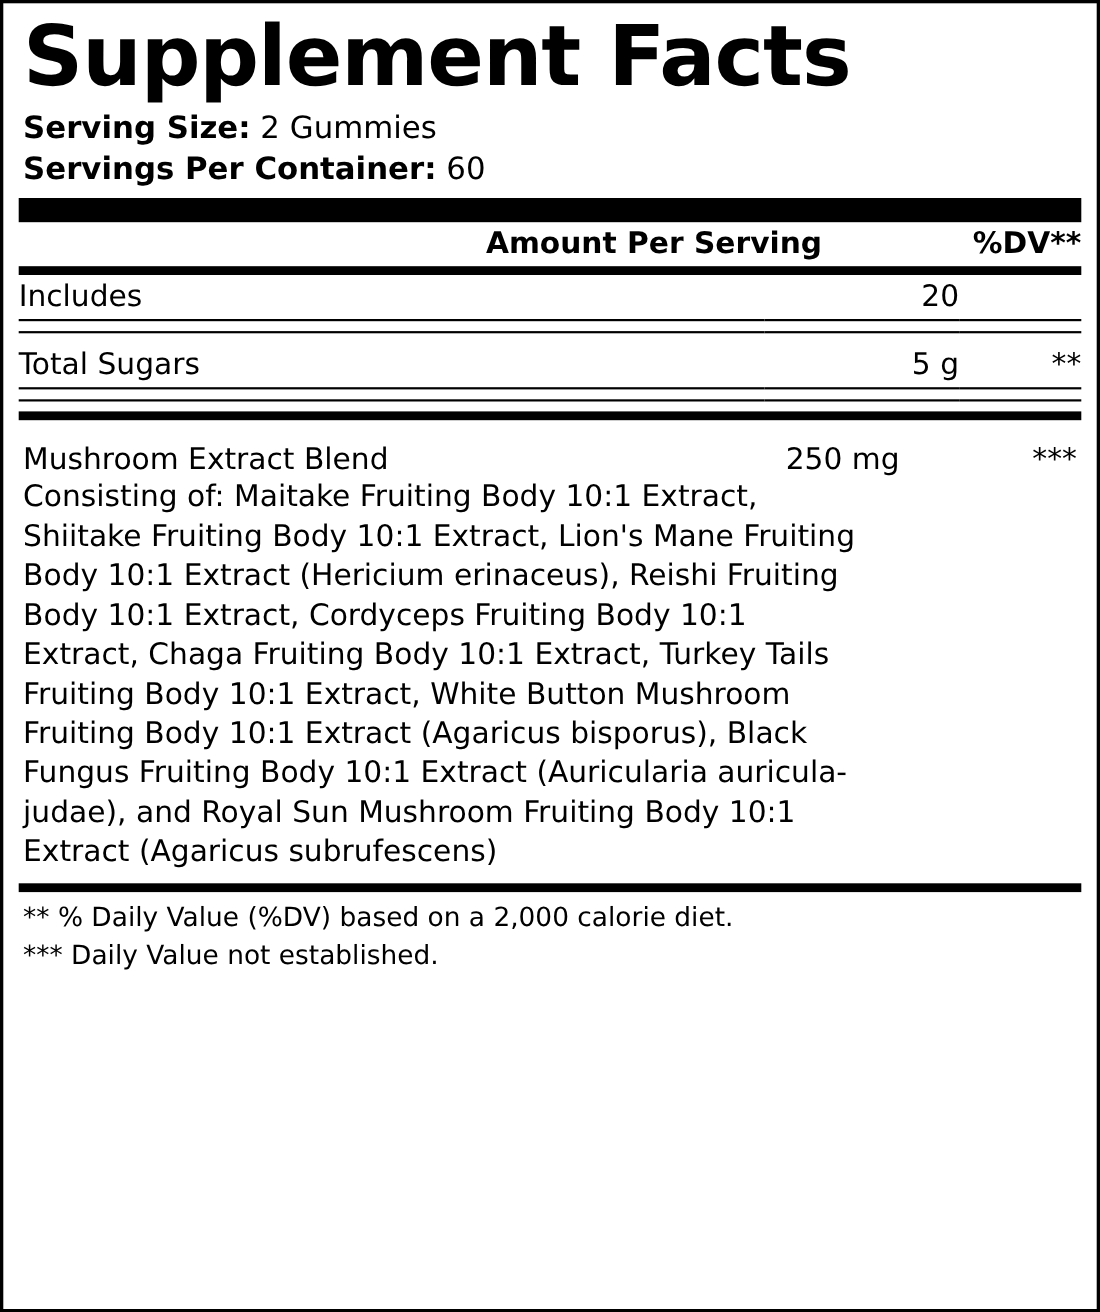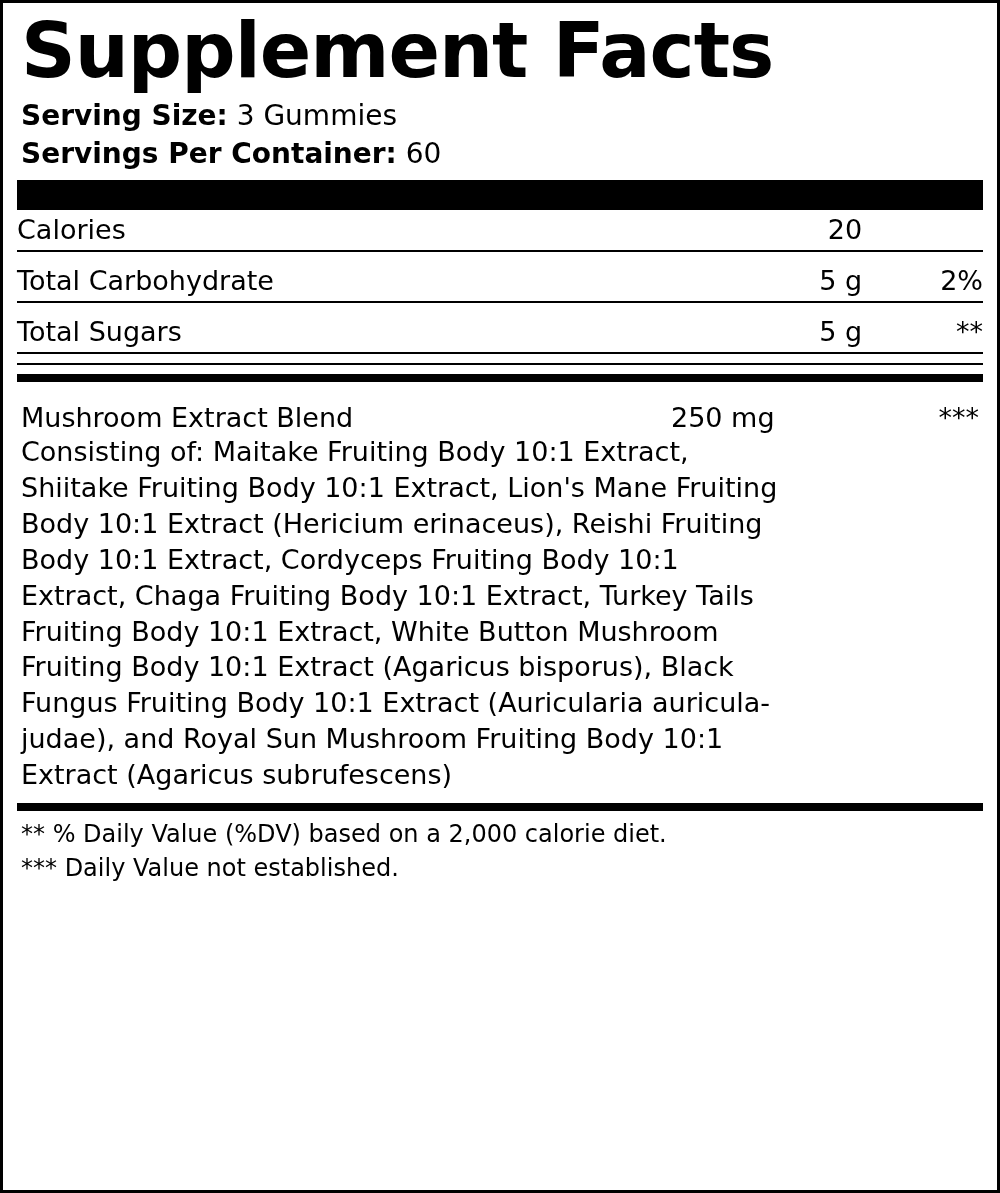--- a/index.html
+++ b/index.html
@@ -81,21 +81,21 @@
 
   .blend-wrap {
     padding-top: 20px;
   }
   .blend-head {
     display: flex;
     align-items: flex-start;
     font-size: 27px;
   }
   .blend-head .bh-name { flex: 1 1 auto; padding-left: 4px; }
-  .blend-head .bh-amt  { width: 190px; text-align: left; padding-right: 18px; }
+  .blend-head .bh-amt  { width: 190px; text-align: center; padding-right: 18px; }
   .blend-head .bh-dv   { width: 100px; text-align: right; padding-right: 4px; }
   .blend-body {
     font-size: 27px;
     line-height: 1.33;
     padding-left: 4px;
     padding-right: 200px;
     margin-top: 1px;
   }
 
   .footnotes {
@@ -106,47 +106,51 @@
 </style>
 </head>
 <body>
 
 <div class="panel">
 
   <div class="title">Supplement Facts</div>
 
   <div class="serving-line">
     <b>Serving Size:</b>
-    <span>3 Gummies</span>
+    <span>2 Gummies</span>
   </div>
   <div class="serving-line">
     <b>Servings Per Container:</b>
     <span>60</span>
   </div>
 
   <div class="rule-thick"></div>
 
+  <table class="facts">
+    <tbody>
+        <tr class="hdr-row">
+      <td class="c-name"></td>
+      <td class="c-amt">Amount Per Serving</td>
+      <td class="c-dv">%DV**</td>
+    </tr>
+  </tbody>
+    </table>
 
   <div class="rule-med"></div>
 
   <table class="facts">
     <tbody>
         <tr>
-      <td class="c-name">Calories</td>
+      <td class="c-name">Includes</td>
       <td class="c-amt">20</td>
       <td class="c-dv"></td>
     </tr>
     <tr class="sep-thin">
           <td colspan="3"></td>
         </tr>
-    <tr>
-      <td class="c-name">Total Carbohydrate</td>
-      <td class="c-amt">5 g</td>
-      <td class="c-dv">2%</td>
-    </tr>
     <tr class="sep-thin">
           <td colspan="3"></td>
         </tr>
     <tr>
       <td class="c-name indent1">Total Sugars</td>
       <td class="c-amt">5 g</td>
       <td class="c-dv">**</td>
     </tr>
     <tr class="sep-thin">
           <td colspan="3"></td>

